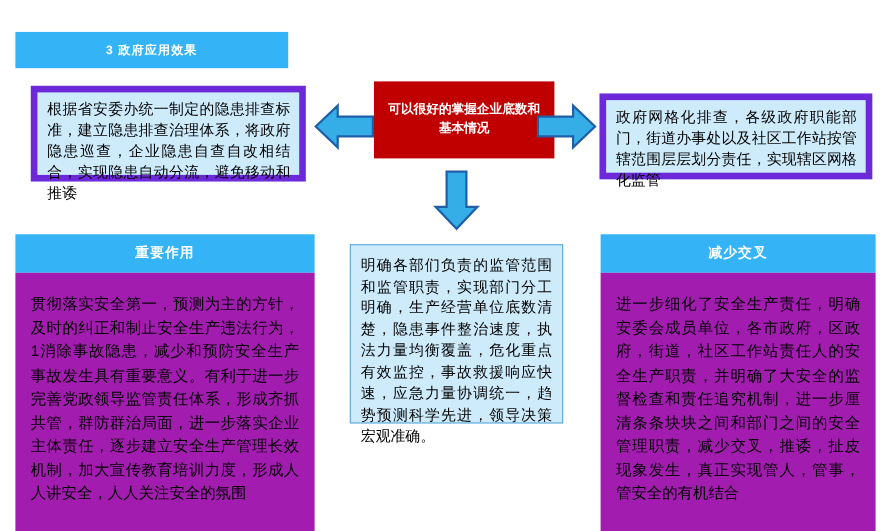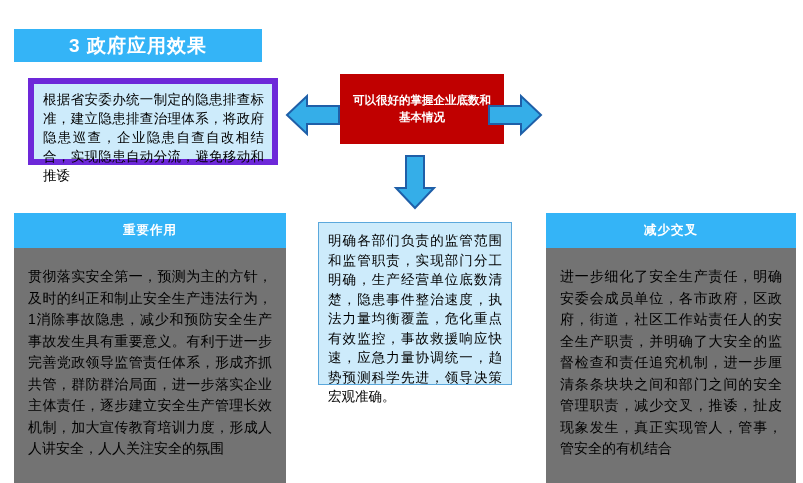--- a/index.html
+++ b/index.html
@@ -24,21 +24,21 @@
 
   
   .section-title {
     position: absolute;
     left: 14px;
     top: 29px;
     width: 248px;
     height: 33px;
     background: #34B4F7;
     color: #ffffff;
-    font-size: 19px;
+    font-size: 11px;
     font-weight: bold;
     display: flex;
     align-items: center;
     justify-content: center;
     letter-spacing: 1px;
   }
 
   
   .info-box {
     position: absolute;
@@ -106,21 +106,21 @@
     color: #ffffff;
     font-size: 12.5px;
     font-weight: bold;
     height: 35px;
     display: flex;
     align-items: center;
     justify-content: center;
     letter-spacing: 1px;
   }
   .panel-body {
-    background: #737373;
+    background: #a21caf;
     color: #000000;
     font-size: 14px;
     line-height: 21.5px;
     padding: 18px 14px 23px 14px;
     text-align: justify;
     box-sizing: border-box;
   }
 
   #panel-left  { left: 14px;  top: 213px; width: 272px; }
   #panel-left .panel-body  { height: 235px; }
@@ -167,20 +167,21 @@
       <polygon points="54,25 34,6 34,16 2,16 2,34 34,34 34,44" fill="#35AEE8" stroke="#1F5FA8" stroke-width="2" stroke-linejoin="miter"></polygon>
     </svg>
   </div>
 
   <div class="arrow" id="arrow-down">
     <svg viewBox="0 0 50 56" width="50" height="56" aria-hidden="true">
       <polygon points="25,54 6,34 16,34 16,2 34,2 34,34 44,34" fill="#35AEE8" stroke="#1F5FA8" stroke-width="2" stroke-linejoin="miter"></polygon>
     </svg>
   </div>
 
+  <div class="info-box" id="top-right-box">政府网格化排查，各级政府职能部门，街道办事处以及社区工作站按管辖范围层层划分责任，实现辖区网格化监管</div>
 
   <div class="panel" id="panel-left">
     <div class="panel-header">重要作用</div>
     <div class="panel-body">贯彻落实安全第一，预测为主的方针，及时的纠正和制止安全生产违法行为，1消除事故隐患，减少和预防安全生产事故发生具有重要意义。有利于进一步完善党政领导监管责任体系，形成齐抓共管，群防群治局面，进一步落实企业主体责任，逐步建立安全生产管理长效机制，加大宣传教育培训力度，形成人人讲安全，人人关注安全的氛围</div>
   </div>
 
   <div id="center-box">明确各部们负责的监管范围和监管职责，实现部门分工明确，生产经营单位底数清楚，隐患事件整治速度，执法力量均衡覆盖，危化重点有效监控，事故救援响应快速，应急力量协调统一，趋势预测科学先进，领导决策宏观准确。</div>
 
   <div class="panel" id="panel-right">
     <div class="panel-header">减少交叉</div>

